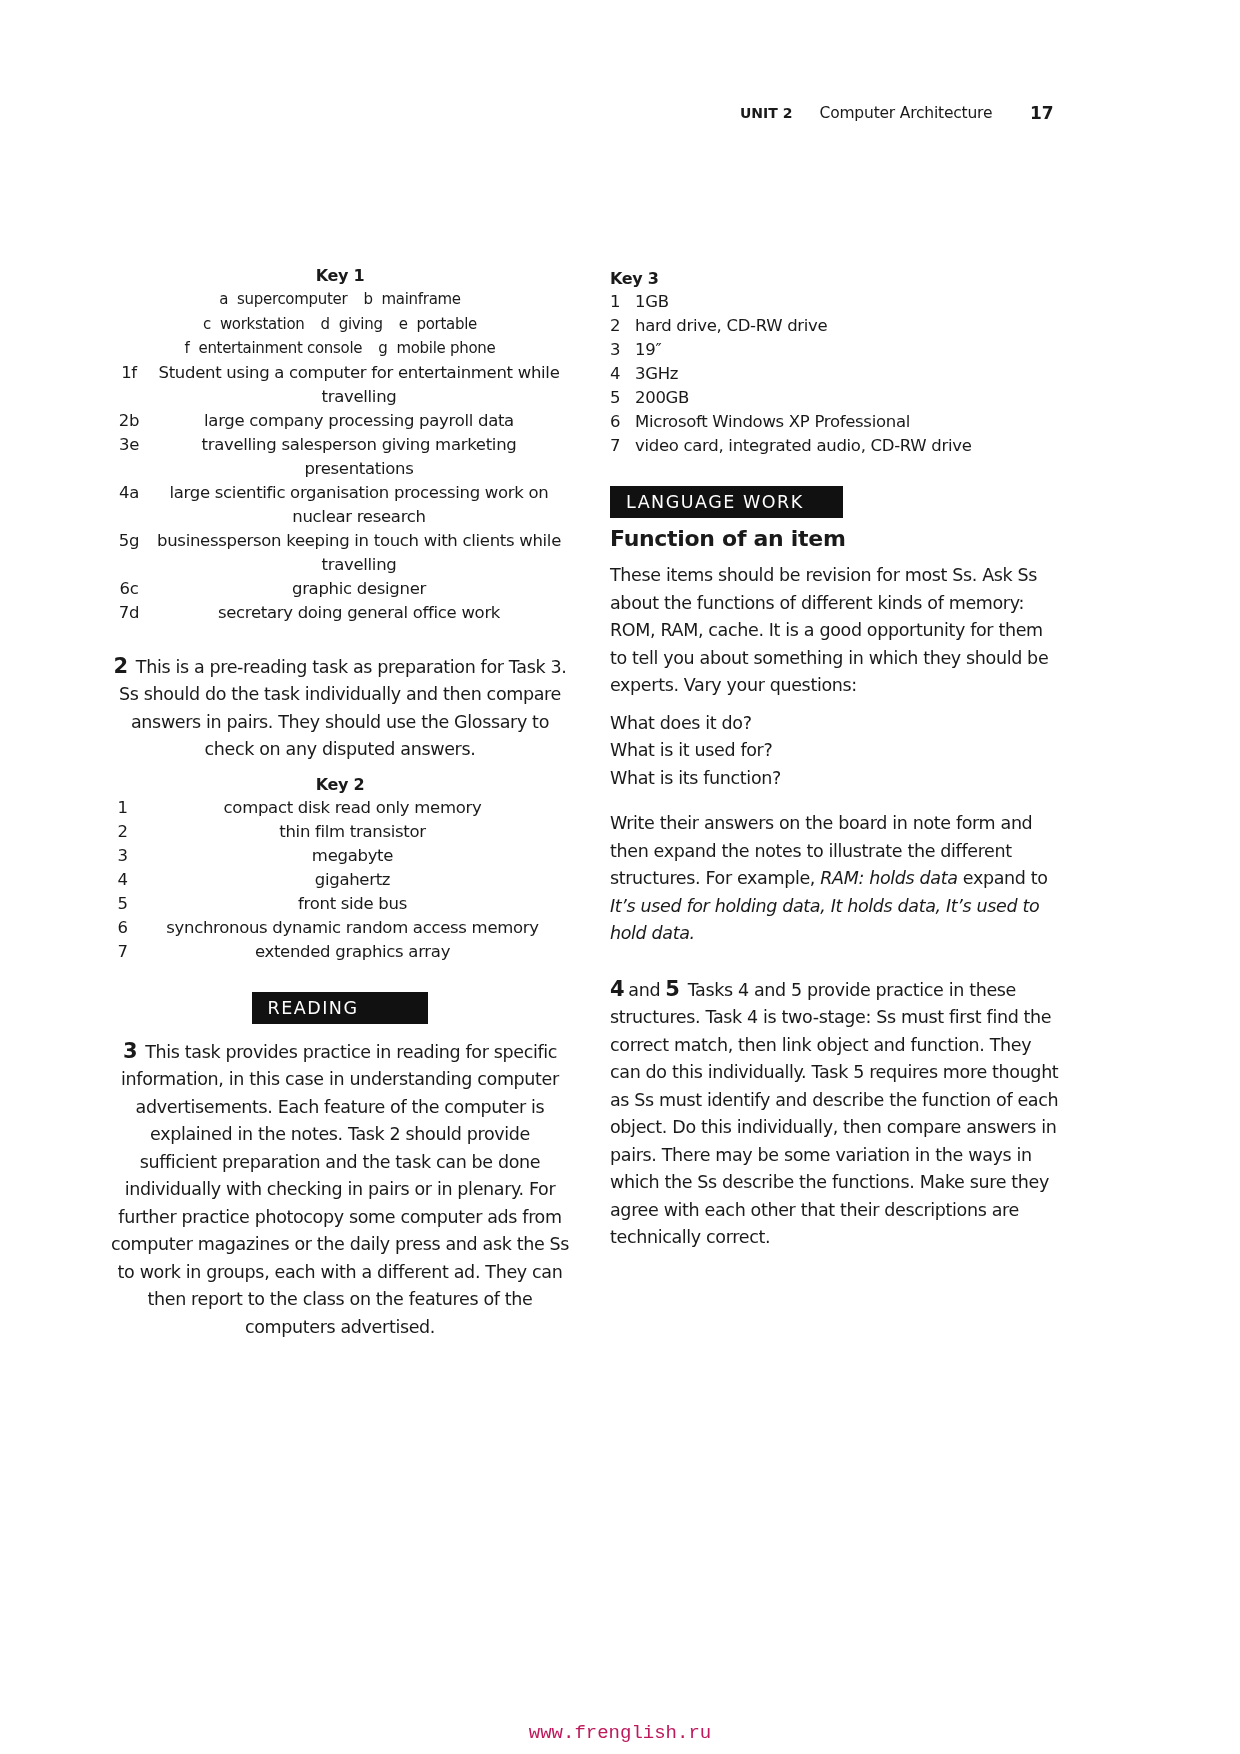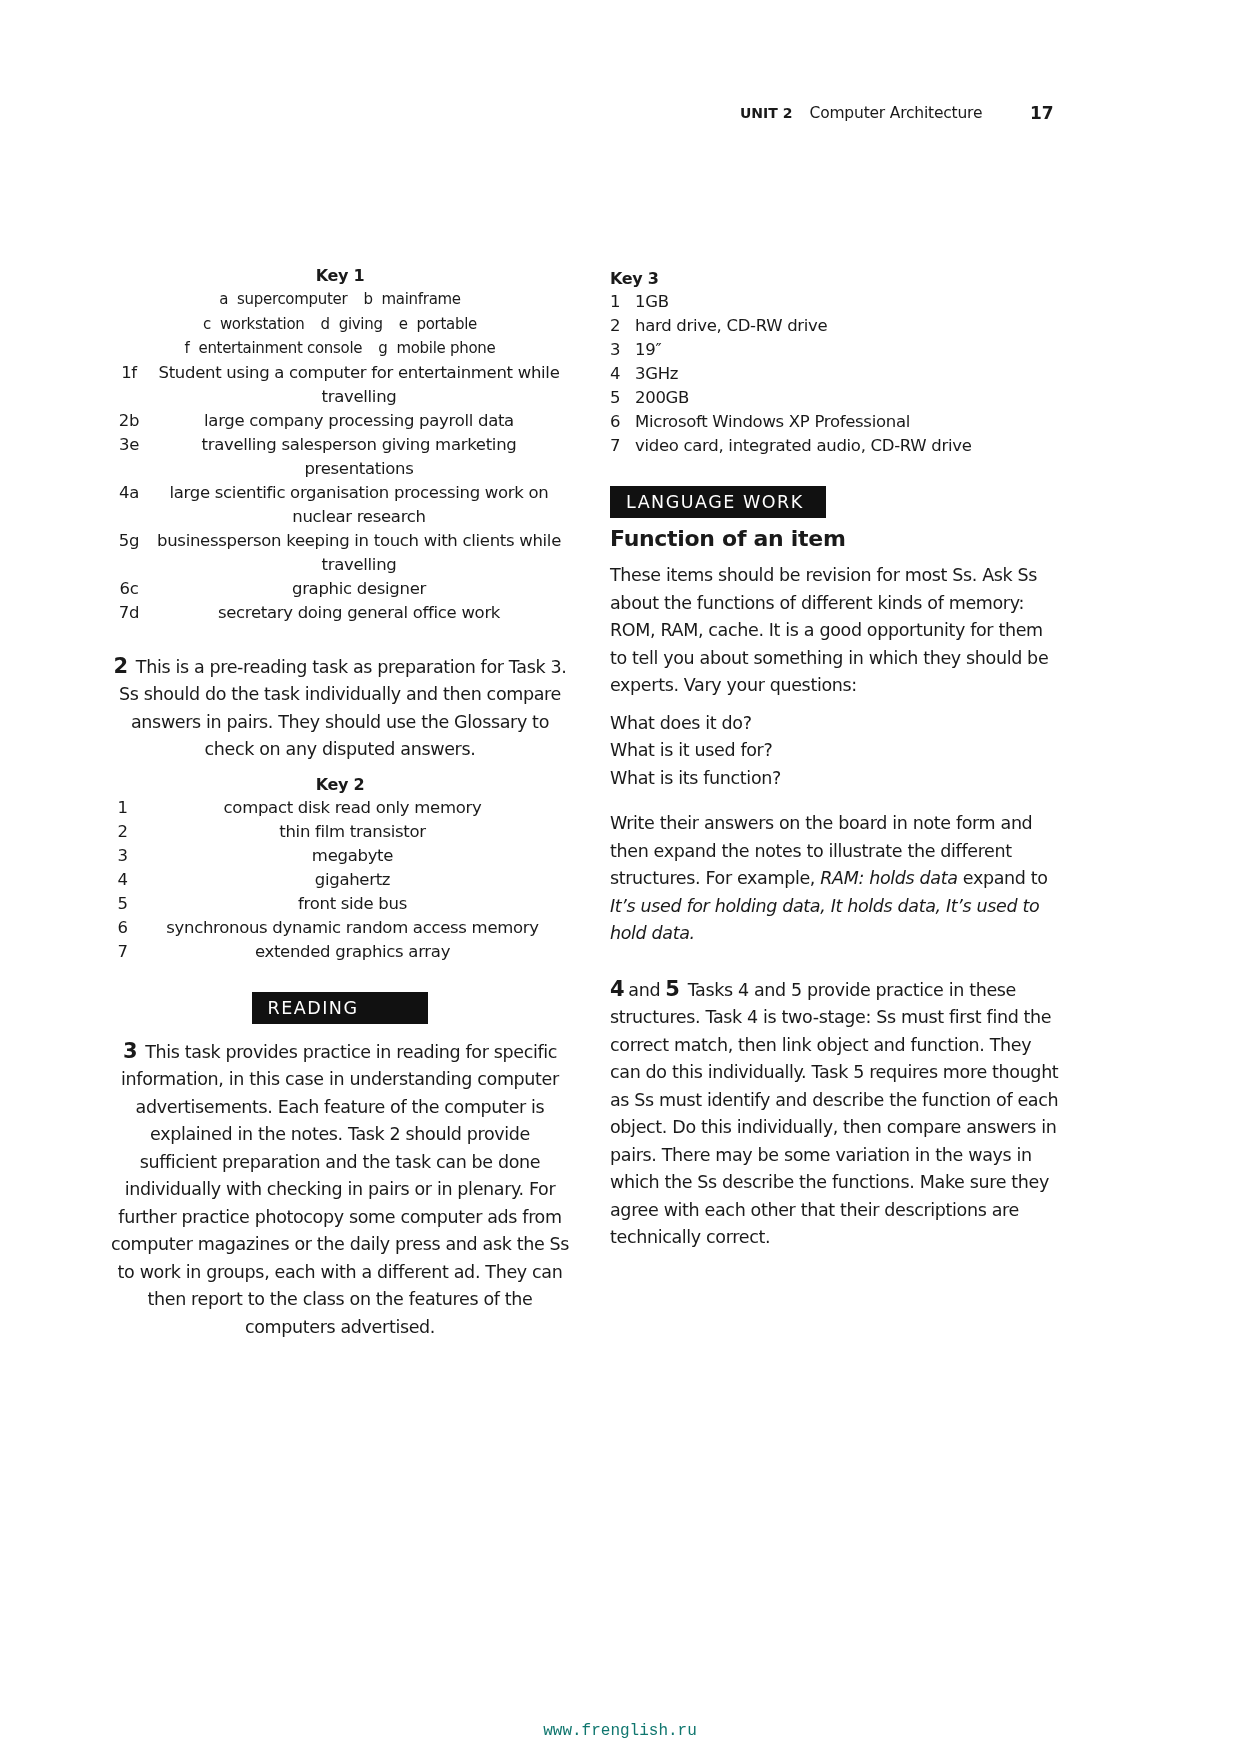--- a/index.html
+++ b/index.html
@@ -1,21 +1,21 @@
 <!DOCTYPE html>
 <html><head>
 <meta charset="utf-8">
 <style>
   html, body { margin: 0; padding: 0; background: #ffffff; }
   body { width: 1240px; height: 1754px; position: relative; overflow: hidden;
          font-family: "DejaVu Sans", "Liberation Sans", sans-serif; color: #1a1a1a; }
   .running-head { position: absolute; top: 103px; left: 740px; width: 320px;
                   font-size: 16px; white-space: nowrap; }
   .running-head .unit { font-weight: bold; font-size: 14px; }
-  .running-head .title { font-size: 15.5px; margin-left: 12px; letter-spacing: -0.2px; }
+  .running-head .title { font-size: 15.5px; margin-left: 22px; letter-spacing: -0.2px; }
   .running-head .page { font-weight: bold; font-size: 17px; position: absolute; left: 290px; top: 0; }
 
   .col { position: absolute; }
   .col-left { left: 110px; top: 265px; width: 460px; text-align: center; }
   .col-right { left: 610px; top: 268px; width: 450px; }
 
   .key-title { font-weight: bold; font-size: 16px; line-height: 22px; letter-spacing: -0.3px; }
   .key-line { font-size: 15px; line-height: 24.5px; letter-spacing: -0.3px; white-space: nowrap; }
   .key-line .sp { display: inline-block; width: 16px; }
   .key-item { display: flex; font-size: 16.5px; line-height: 24px; letter-spacing: -0.3px; }
@@ -23,21 +23,21 @@
   .key-item .num.short { width: 25px; }
   .key-item .txt { flex: 1; }
 
   .body-text { font-size: 17.5px; line-height: 27.5px; letter-spacing: -0.35px; }
   .task-num { font-weight: bold; font-size: 21px; margin-right: 8px; }
   .section-banner { display: inline-block; background: #111; color: #fff; font-size: 17.5px;
                     letter-spacing: 1.5px; padding: 3px 70px 3px 16px; line-height: 26px; }
   .subhead { font-weight: bold; font-size: 22px; line-height: 26px; letter-spacing: -0.3px; }
   em { font-style: italic; }
   .footer { position: absolute; top: 1722px; left: 0; width: 1240px; text-align: center;
-            font-family: "Liberation Mono", "DejaVu Sans Mono", monospace; font-size: 16px; color: #0f766e; }
+            font-family: "Liberation Mono", "DejaVu Sans Mono", monospace; font-size: 19px; color: #be185d; }
   .gap-s { height: 10px; }
   .gap-m { height: 18px; }
   .gap-l { height: 28px; }
 </style>
 </head>
 <body>
 
 <div class="running-head">
   <span class="unit">UNIT 2</span>
   <span class="title">Computer Architecture</span>
@@ -169,21 +169,21 @@
         </div>
         <div class="key-item">
           <span class="num short">7</span>
           <span class="txt">video card, integrated audio, CD-RW drive</span>
         </div>
       </div>
   </div>
 
   <div class="gap-l"></div>
 
-  <div class="section-banner" style="padding-right:22px;">LANGUAGE WORK</div>
+  <div class="section-banner" style="padding-right:39px;">LANGUAGE WORK</div>
 
   <div style="height:8px"></div>
   <div class="subhead">Function of an item</div>
   <div style="height:10px"></div>
 
   <div class="body-text">These items should be revision for most Ss. Ask Ss about the functions of different kinds of memory: ROM, RAM, cache. It is a good opportunity for them to tell you about something in which they should be experts. Vary your questions:</div>
 
   <div class="gap-s"></div>
   <div id="questions-list" class="body-text">
       <div>What does it do?</div>

